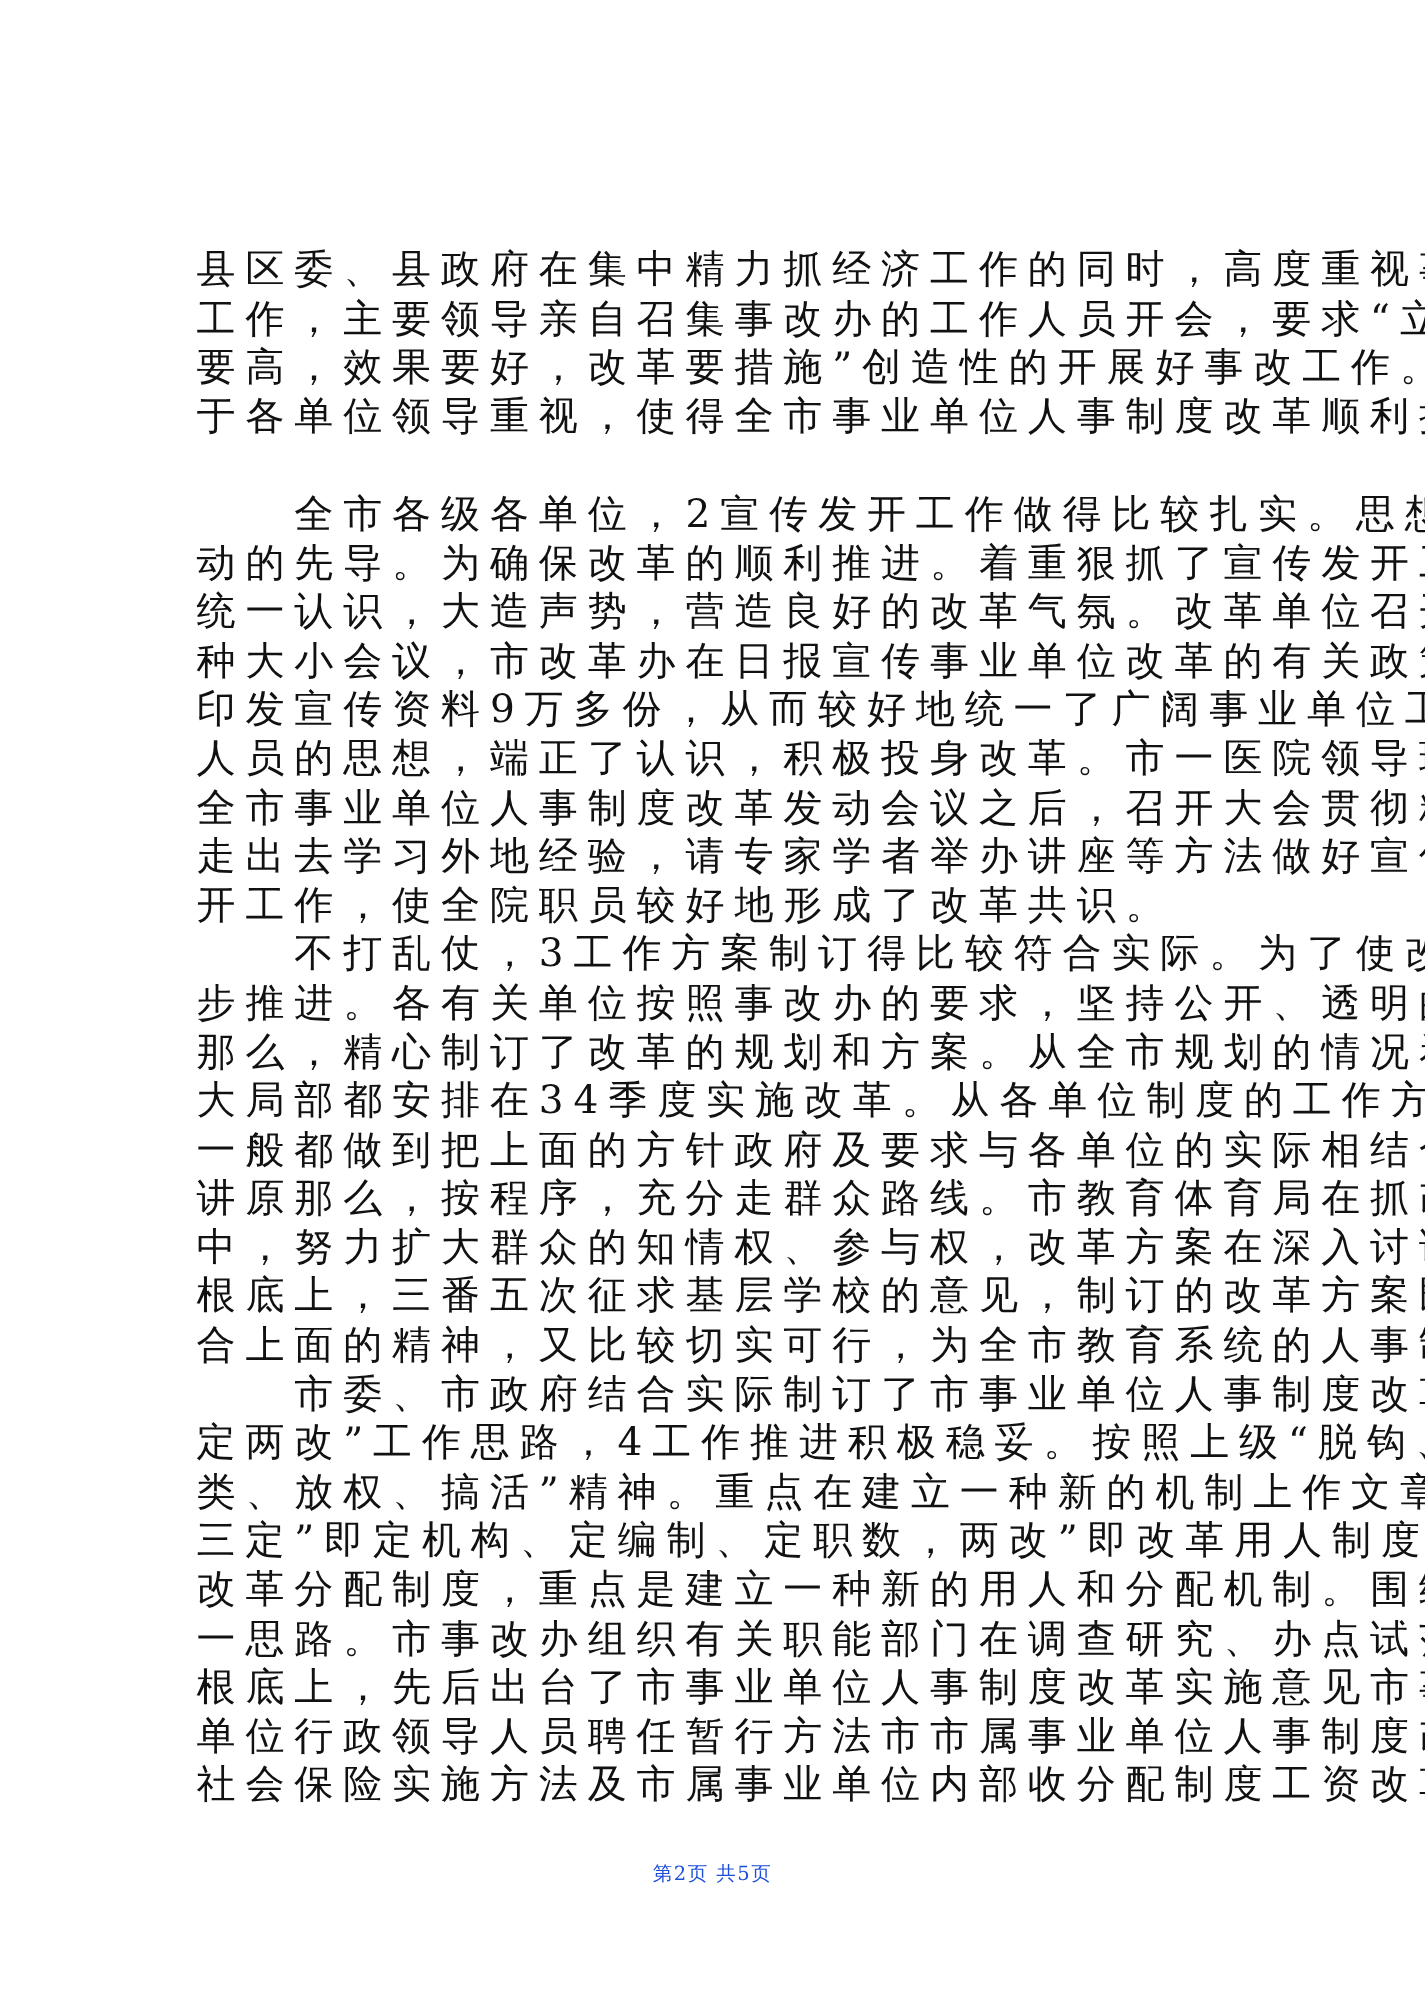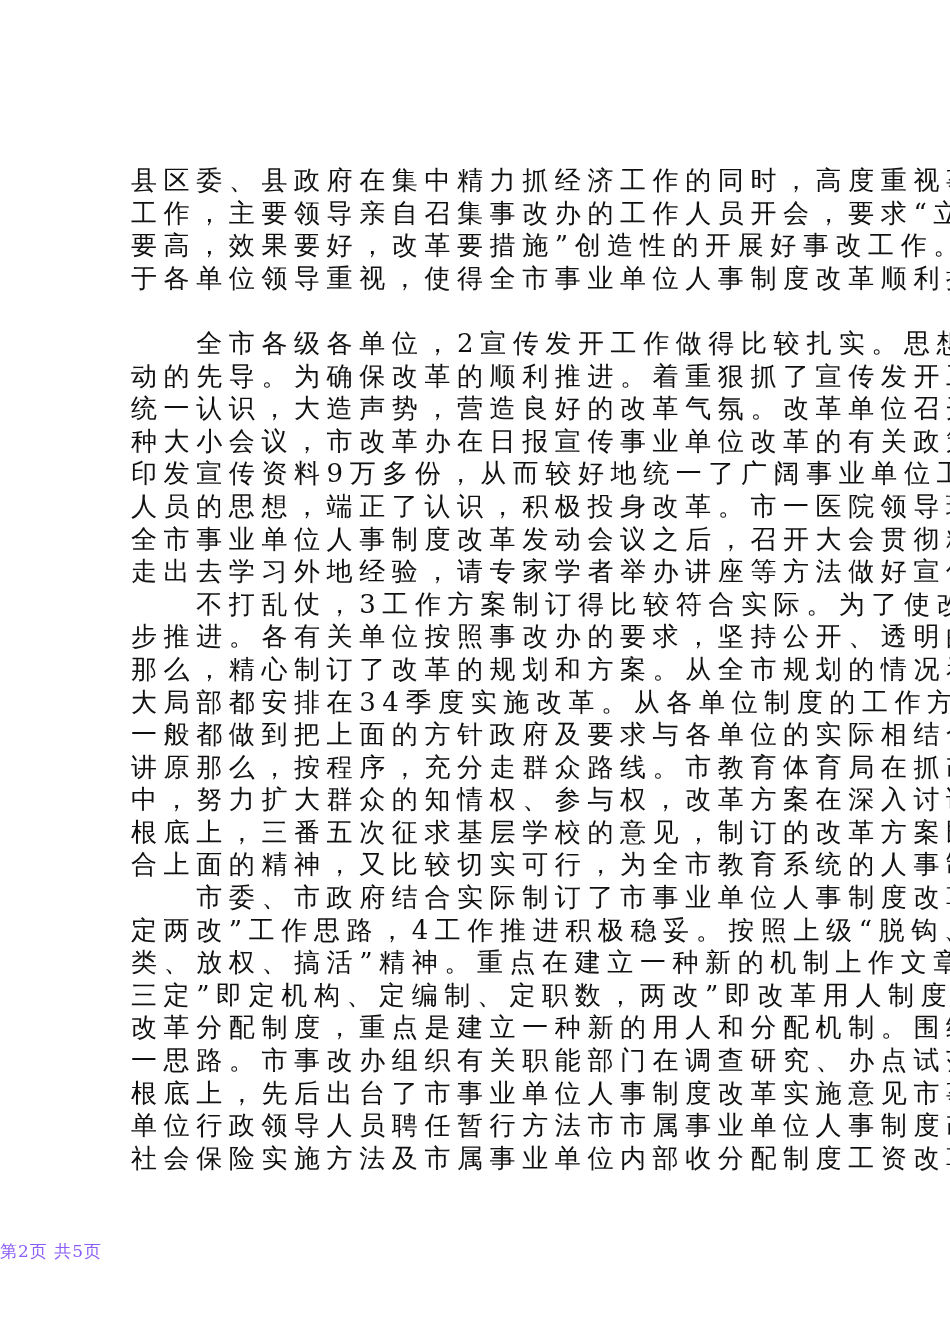--- a/index.html
+++ b/index.html
@@ -3,22 +3,22 @@
 <meta charset="utf-8">
 <style>
   html, body { margin: 0; padding: 0; background: #ffffff; }
   body { width: 950px; height: 1344px; position: relative; overflow: hidden;
          font-family: "DejaVu Serif", "Liberation Serif", serif; color: #111; }
   .page { position: absolute; left: 0; top: 0; width: 950px; height: 1344px; background: #fff; }
   .body-text { position: absolute; left: 131px; top: 164px; width: 700px; }
   .line { height: 32.6px; line-height: 32.6px; font-size: 26px; white-space: nowrap;
           letter-spacing: 6.6px; }
   .para-gap { height: 32.6px; }
-  .footer { position: absolute; left: 0; width: 950px; top: 1240px; text-align: left;
-            font-size: 17px; color: #8b5cf6; letter-spacing: 1px; }
+  .footer { position: absolute; left: 0; width: 950px; top: 1240px; text-align: center;
+            font-size: 13px; color: #1d4ed8; letter-spacing: 1px; }
 </style>
 </head>
 <body>
 
 <div class="page">
   <div class="body-text">
     <div>
       <div class="line">县区委、县政府在集中精力抓经济工作的同时，高度重视事改</div>
       <div class="line">工作，主要领导亲自召集事改办的工作人员开会，要求“立意</div>
       <div class="line">要高，效果要好，改革要措施”创造性的开展好事改工作。由</div>
@@ -27,20 +27,21 @@
     <div class="para-gap"></div>
     <div>
       <div class="line">　　全市各级各单位，2宣传发开工作做得比较扎实。思想是行</div>
       <div class="line">动的先导。为确保改革的顺利推进。着重狠抓了宣传发开工作，</div>
       <div class="line">统一认识，大造声势，营造良好的改革气氛。改革单位召开各</div>
       <div class="line">种大小会议，市改革办在日报宣传事业单位改革的有关政策，</div>
       <div class="line">印发宣传资料9万多份，从而较好地统一了广阔事业单位工作</div>
       <div class="line">人员的思想，端正了认识，积极投身改革。市一医院领导班子，</div>
       <div class="line">全市事业单位人事制度改革发动会议之后，召开大会贯彻精神，</div>
       <div class="line">走出去学习外地经验，请专家学者举办讲座等方法做好宣传发</div>
+      <div class="line">开工作，使全院职员较好地形成了改革共识。</div>
     </div>
     <div>
       <div class="line">　　不打乱仗，3工作方案制订得比较符合实际。为了使改革稳</div>
       <div class="line">步推进。各有关单位按照事改办的要求，坚持公开、透明的原</div>
       <div class="line">那么，精心制订了改革的规划和方案。从全市规划的情况看，</div>
       <div class="line">大局部都安排在34季度实施改革。从各单位制度的工作方案看，</div>
       <div class="line">一般都做到把上面的方针政府及要求与各单位的实际相结合，</div>
       <div class="line">讲原那么，按程序，充分走群众路线。市教育体育局在抓改革</div>
       <div class="line">中，努力扩大群众的知情权、参与权，改革方案在深入讨论的</div>
       <div class="line">根底上，三番五次征求基层学校的意见，制订的改革方案既符</div>

